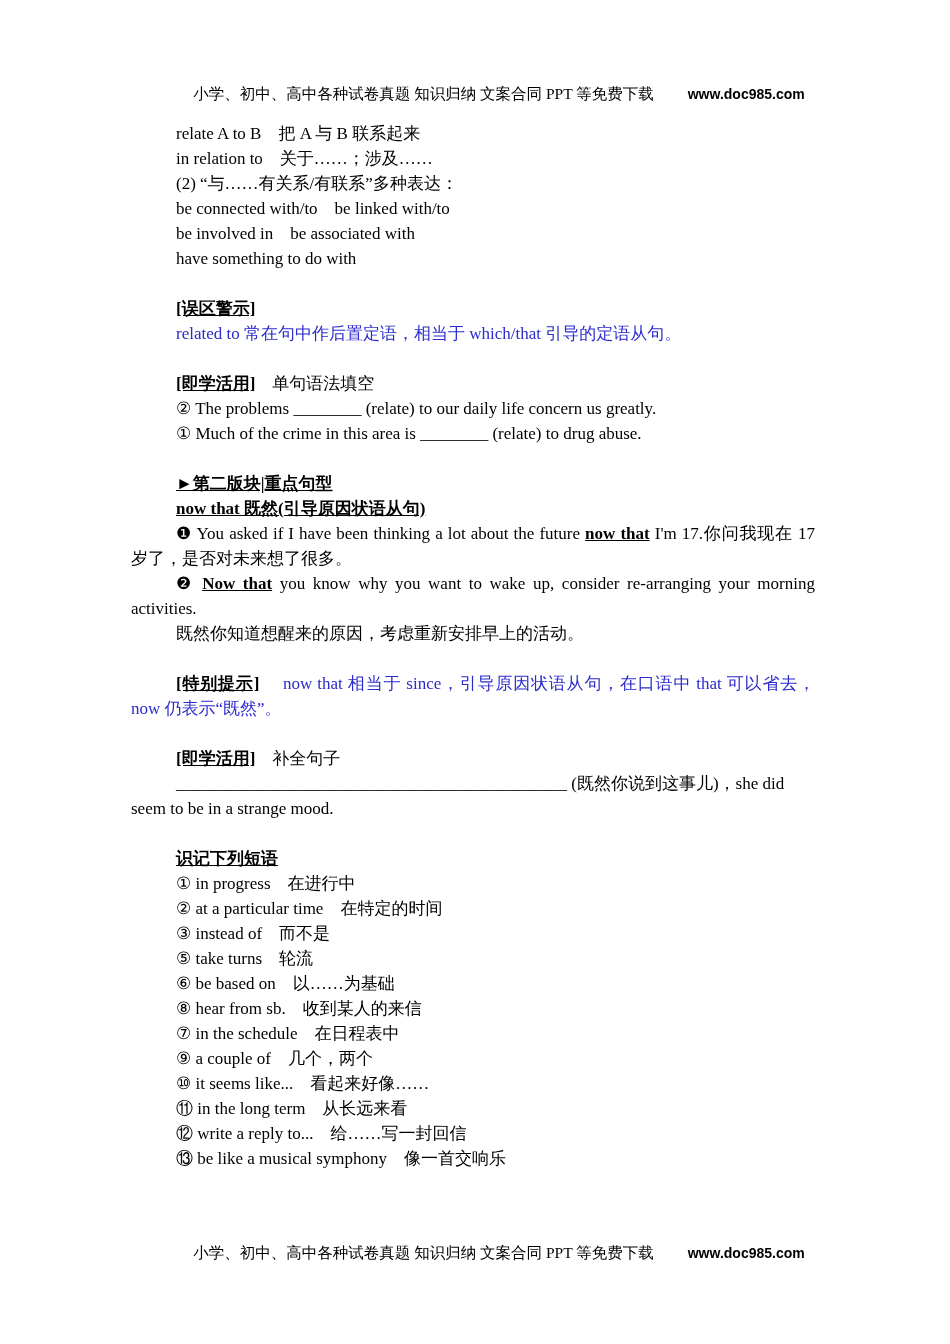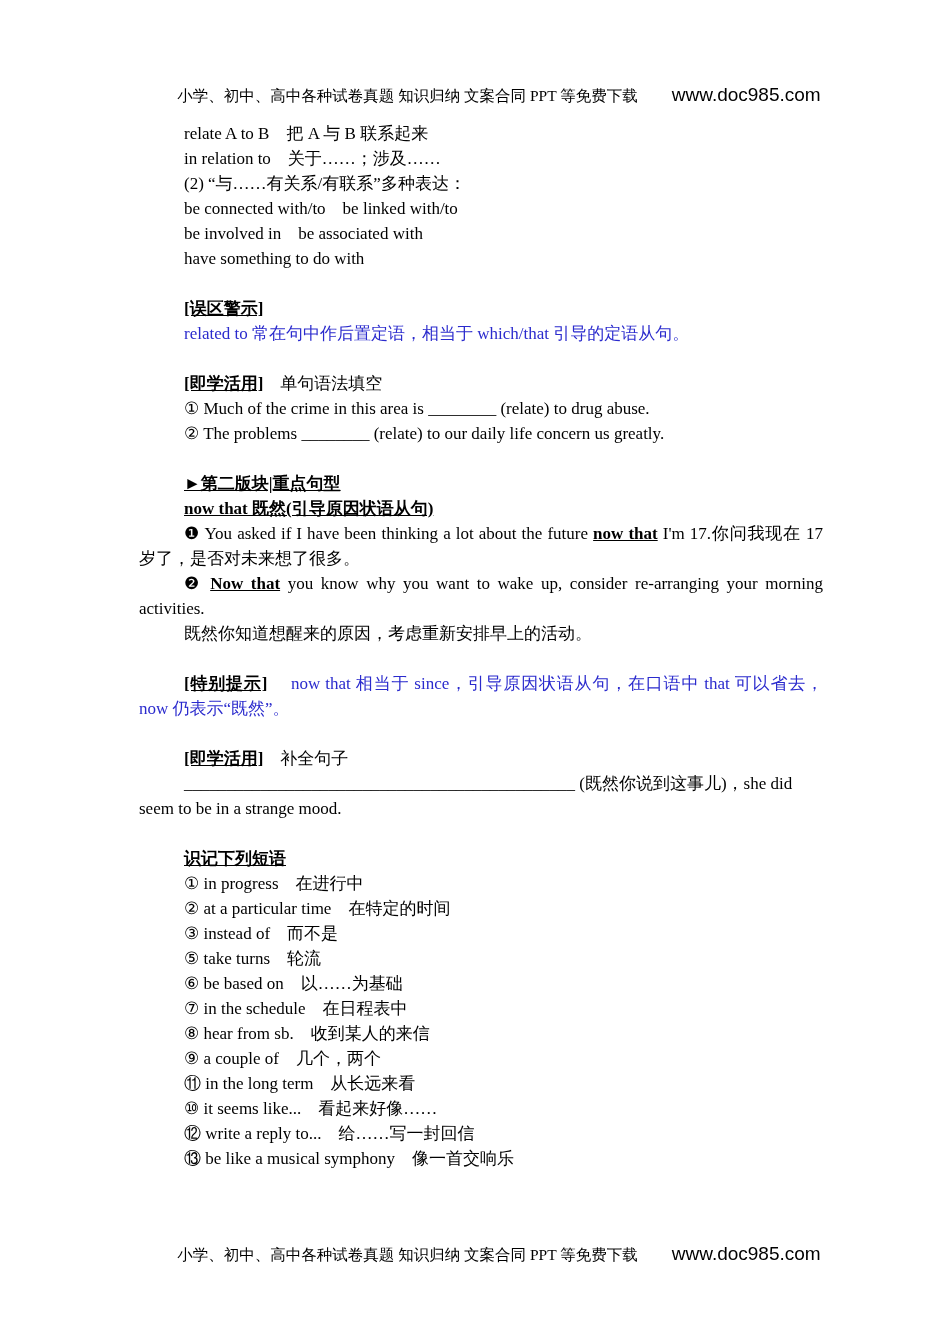--- a/index.html
+++ b/index.html
@@ -26,29 +26,29 @@
     gap: 34px;
     font-size: 15.5px;
     white-space: nowrap;
     color: #000000;
     padding-left: 48px;
   }
   .doc-header { top: 84px; }
   .doc-footer { top: 1243px; }
   .site-link {
     font-family: "Liberation Sans", "DejaVu Sans", sans-serif;
-    font-weight: 400;
+    font-weight: 700;
     color: #000000;
     text-decoration: none;
-    font-size: 19px;
+    font-size: 14px;
   }
   .doc-body {
     position: absolute;
     top: 121px;
-    left: 139px;
+    left: 131px;
     width: 684px;
     font-size: 17px;
     line-height: 25px;
   }
   .block { min-height: 25px; }
   .block.line, .block.para { text-indent: 45px; }
   .block.para.justify { text-align: justify; }
   .block.gap { height: 25px; }
   .seg-normal { font-weight: normal; color: inherit; }
   .seg-bold { font-weight: bold; text-decoration: underline; }
@@ -69,45 +69,45 @@
       <div class="block line"><span class="seg-normal">in relation to　关于……；涉及……</span></div>
       <div class="block line"><span class="seg-normal">(2) “与……有关系/有联系”多种表达：</span></div>
       <div class="block line"><span class="seg-normal">be connected with/to　be linked with/to</span></div>
       <div class="block line"><span class="seg-normal">be involved in　be associated with</span></div>
       <div class="block line"><span class="seg-normal">have something to do with</span></div>
       <div class="block gap"></div>
       <div class="block line"><span class="seg-bold">[误区警示]</span></div>
       <div class="block line"><span class="seg-blue" style="color: rgb(42, 42, 205);">related to 常在句中作后置定语，相当于 which/that 引导的定语从句。</span></div>
       <div class="block gap"></div>
       <div class="block line"><span class="seg-bold">[即学活用]</span><span class="seg-normal">　单句语法填空</span></div>
+      <div class="block line"><span class="seg-normal">② The problems ________ (relate) to our daily life concern us greatly.</span></div>
       <div class="block line"><span class="seg-normal">① Much of the crime in this area is ________ (relate) to drug abuse.</span></div>
-      <div class="block line"><span class="seg-normal">② The problems ________ (relate) to our daily life concern us greatly.</span></div>
       <div class="block gap"></div>
       <div class="block line"><span class="seg-bold">►第二版块|重点句型</span></div>
       <div class="block line"><span class="seg-bold">now that 既然(引导原因状语从句)</span></div>
       <div class="block para justify"><span class="seg-normal">❶ You asked if I have been  thinking a lot about the future </span><span class="seg-bold">now that</span><span class="seg-normal"> I'm 17.你问我现在 17 岁了，是否对未来想了很多。</span></div>
       <div class="block para justify"><span class="seg-normal">❷ </span><span class="seg-bold">Now that</span><span class="seg-normal"> you know why you want to wake up, consider re-arranging your morning activities.</span></div>
       <div class="block line"><span class="seg-normal">既然你知道想醒来的原因，考虑重新安排早上的活动。</span></div>
       <div class="block gap"></div>
       <div class="block para justify"><span class="seg-bold">[特别提示]</span><span class="seg-normal">　 </span><span class="seg-blue" style="color: rgb(42, 42, 205);">now that 相当于 since，引导原因状语从句，在口语中 that 可以省去，now 仍表示“既然”。</span></div>
       <div class="block gap"></div>
       <div class="block line"><span class="seg-bold">[即学活用]</span><span class="seg-normal">　补全句子</span></div>
       <div class="block para"><span class="seg-normal">______________________________________________ (既然你说到这事儿)，she did seem to be in a strange mood.</span></div>
       <div class="block gap"></div>
       <div class="block line"><span class="seg-bold">识记下列短语</span></div>
       <div class="block line"><span class="seg-normal">① in progress　在进行中</span></div>
       <div class="block line"><span class="seg-normal">② at a particular time　在特定的时间</span></div>
       <div class="block line"><span class="seg-normal">③ instead of　而不是</span></div>
       <div class="block line"><span class="seg-normal">⑤ take turns　轮流</span></div>
       <div class="block line"><span class="seg-normal">⑥ be based on　以……为基础</span></div>
+      <div class="block line"><span class="seg-normal">⑧ hear from sb.　收到某人的来信</span></div>
       <div class="block line"><span class="seg-normal">⑦ in the schedule　在日程表中</span></div>
-      <div class="block line"><span class="seg-normal">⑧ hear from sb.　收到某人的来信</span></div>
       <div class="block line"><span class="seg-normal">⑨ a couple of　几个，两个</span></div>
+      <div class="block line"><span class="seg-normal">⑩ it seems like...　看起来好像……</span></div>
       <div class="block line"><span class="seg-normal">⑪ in the long term　从长远来看</span></div>
-      <div class="block line"><span class="seg-normal">⑩ it seems like...　看起来好像……</span></div>
       <div class="block line"><span class="seg-normal">⑫ write a reply to...　给……写一封回信</span></div>
       <div class="block line"><span class="seg-normal">⑬ be like a musical symphony　像一首交响乐</span></div>
     </div>
 
   <div class="doc-footer">
     <span>小学、初中、高中各种试卷真题 知识归纳 文案合同 PPT 等免费下载</span>
     <a class="site-link">www.doc985.com</a>
   </div>
 
 </div>

